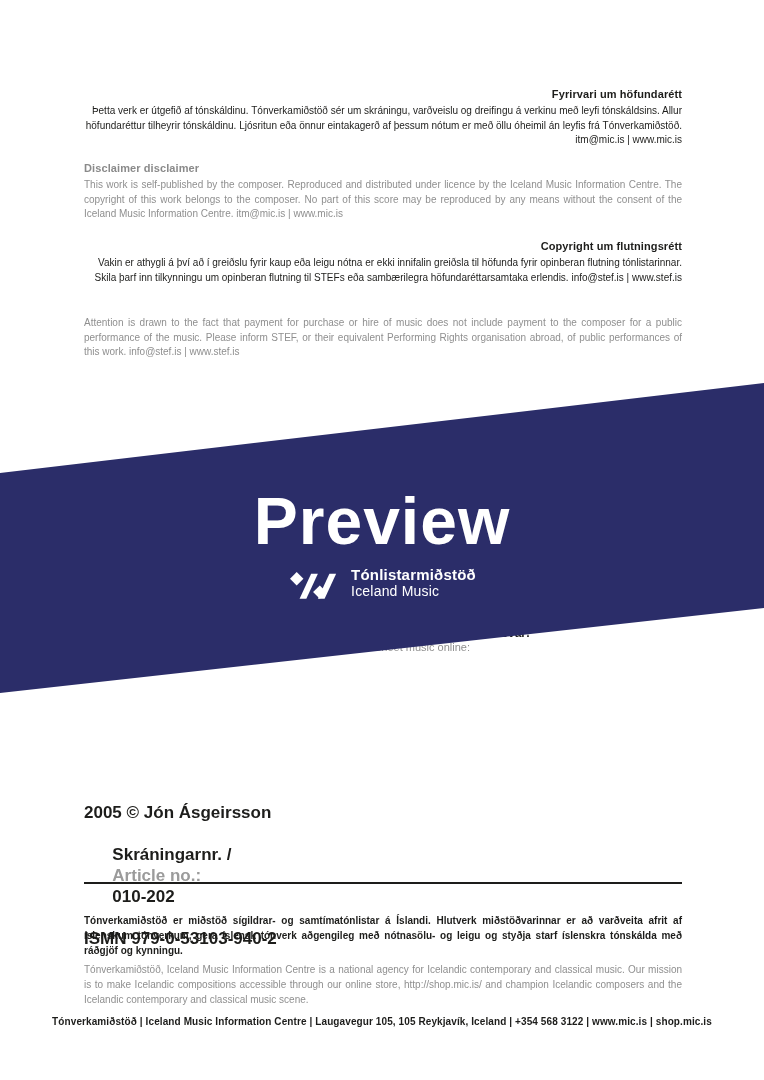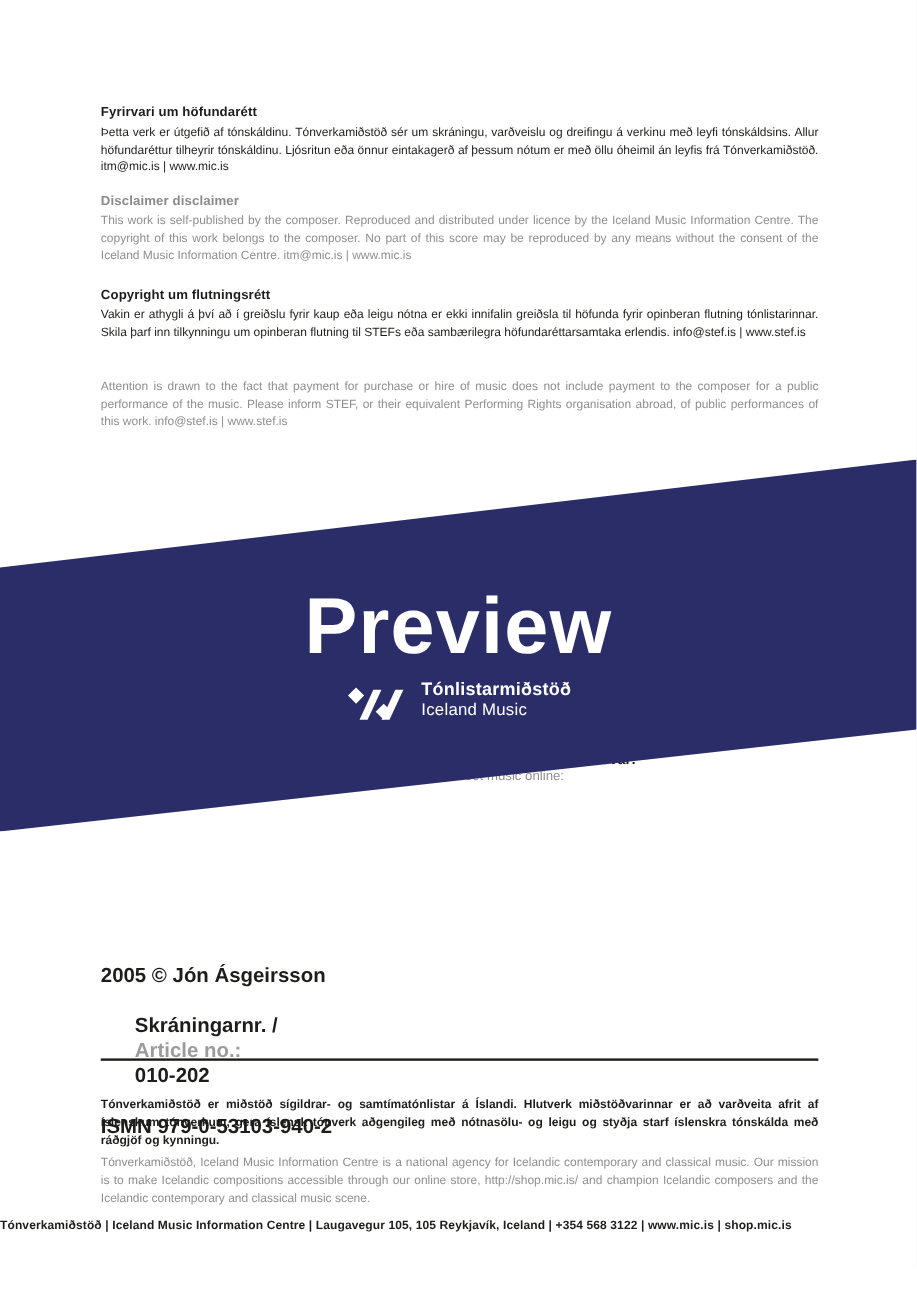--- a/index.html
+++ b/index.html
@@ -12,21 +12,21 @@
     color:#1d1d1b;
   }
   
   .block{position:absolute;left:84px;width:598px;}
   .blk1{top:88px;}
   .blk2{top:162px;}
   .blk3{top:240px;}
   .blk4{top:316px;}
   .blk-head{font-size:11px;font-weight:700;margin:0 0 4px 0;letter-spacing:.1px;}
   .blk-body{font-size:10px;line-height:14.6px;text-align:justify;margin:0;font-weight:500;}
-  .dark{color:#1d1d1b;}
+  .dark{color:#1d1d1b;text-align:right;}
   .gray{color:#8f8f8f;}
   .gray-head{color:#8a8a8a;}
 
   
   .obscured-is{
     position:absolute;top:626px;right:234px;z-index:1;
     font-size:12px;font-weight:700;color:#1d1d1b;white-space:nowrap;
   }
   .obscured-en{
     position:absolute;top:641px;right:294px;z-index:1;
@@ -43,21 +43,21 @@
     background:#2b2d69;
     clip-path:polygon(0px 473px, 764px 383px, 764px 608px, 0px 693px);
   }
   .preview-word{
     position:absolute;top:488px;left:0;right:0;
     text-align:center;color:#ffffff;
     font-size:66px;font-weight:700;line-height:1;letter-spacing:1px;
   }
   .logo-row{
     position:absolute;top:566px;left:50%;transform:translateX(-50%);
-    display:flex;align-items:center;gap:13px;
+    display:flex;align-items:flex-start;gap:13px;
   }
   .logo-icon{width:50px;height:33px;display:block;}
   .logo-text{color:#ffffff;}
   .logo-name{font-size:15px;font-weight:700;line-height:17px;letter-spacing:.2px;}
   .logo-sub{font-size:14px;font-weight:400;line-height:17px;letter-spacing:.2px;}
 
   
   .pub{
     position:absolute;left:84px;top:802px;
     font-size:17px;line-height:21px;color:#1d1d1b;
@@ -80,21 +80,21 @@
     font-size:10px;line-height:15px;font-weight:700;color:#1d1d1b;text-align:justify;
   }
   .about-en{
     position:absolute;left:84px;top:952px;width:598px;
     font-size:10px;line-height:15px;font-weight:400;color:#8f8f8f;text-align:justify;
   }
 
   
   .footer{
     position:absolute;left:0;right:0;top:1016px;
-    font-size:10px;font-weight:700;color:#1d1d1b;letter-spacing:.1px;
+    text-align:center;font-size:10px;font-weight:700;color:#1d1d1b;letter-spacing:.1px;
   }
 </style>
 </head>
 <body>
 
 <div class="page">
 
   <div class="block blk1">
     <p class="blk-head dark">Fyrirvari um höfundarétt</p>
     <p class="blk-body dark">Þetta verk er útgefið af tónskáldinu. Tónverkamiðstöð sér um skráningu, varðveislu og dreifingu á verkinu með leyfi tónskáldsins. Allur höfundaréttur tilheyrir tónskáldinu. Ljósritun eða önnur eintakagerð af þessum nótum er með öllu óheimil án leyfis frá Tónverkamiðstöð.  itm@mic.is  |  www.mic.is</p>

